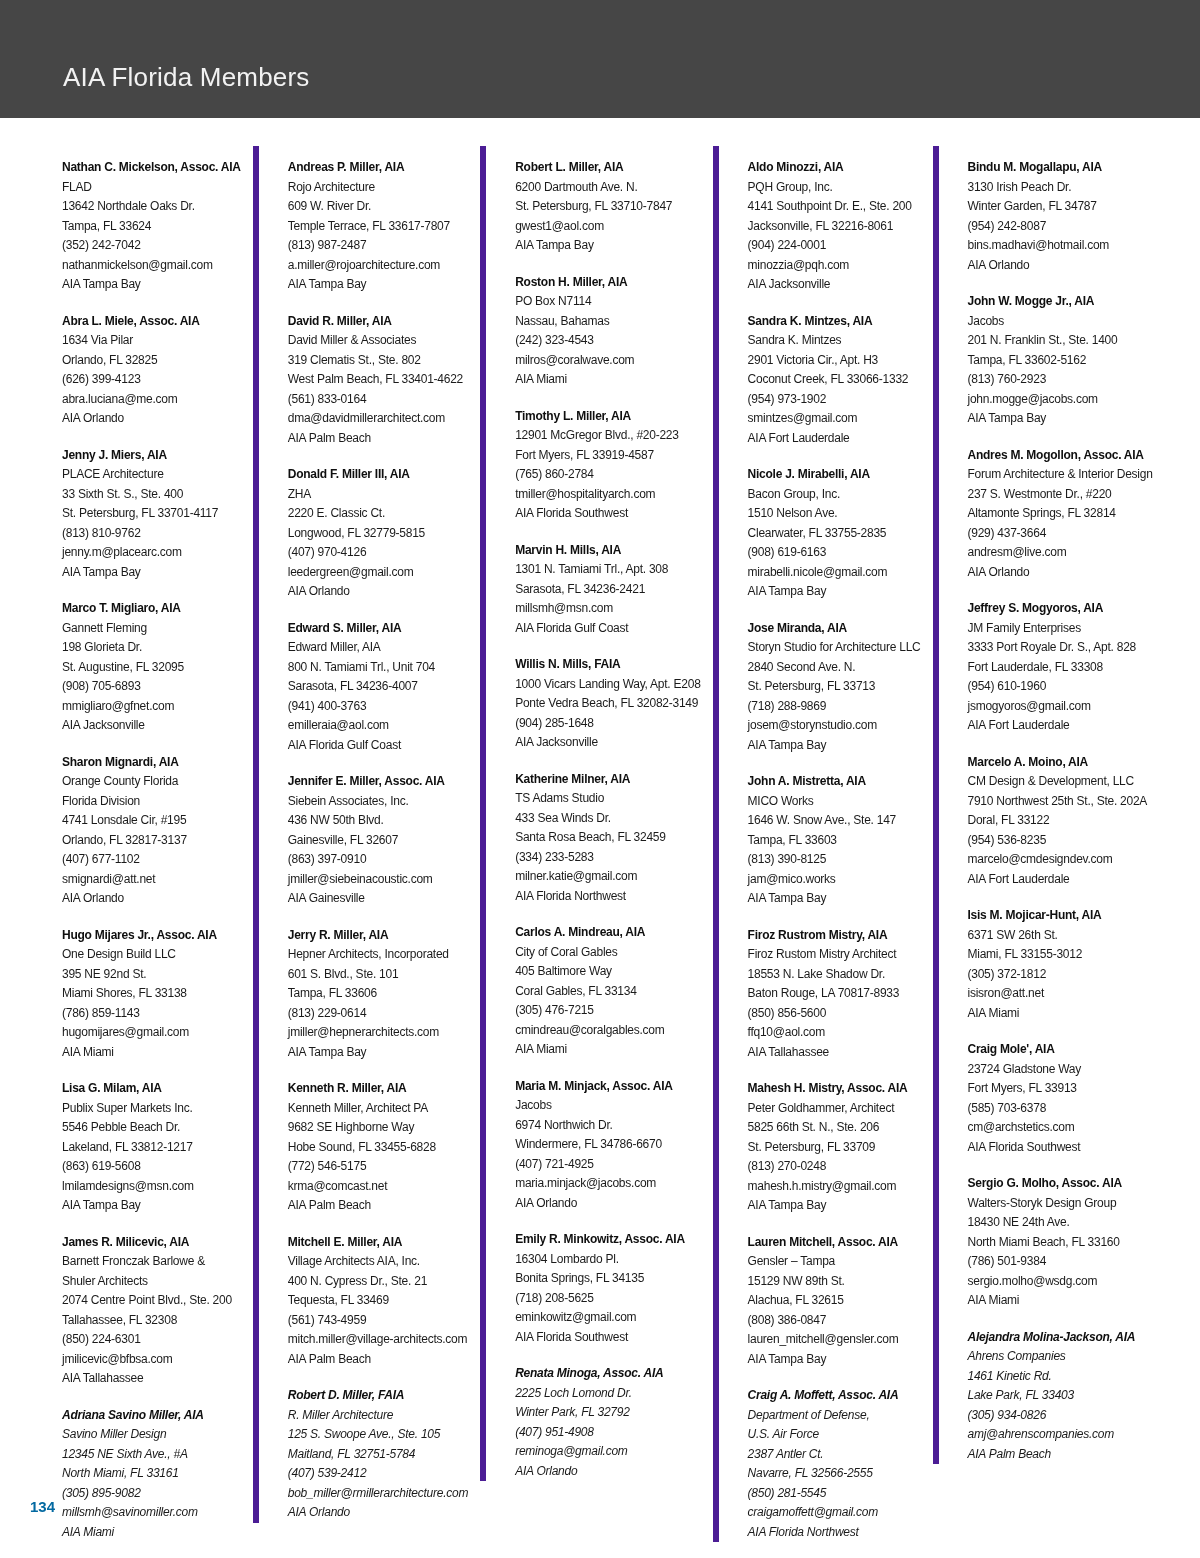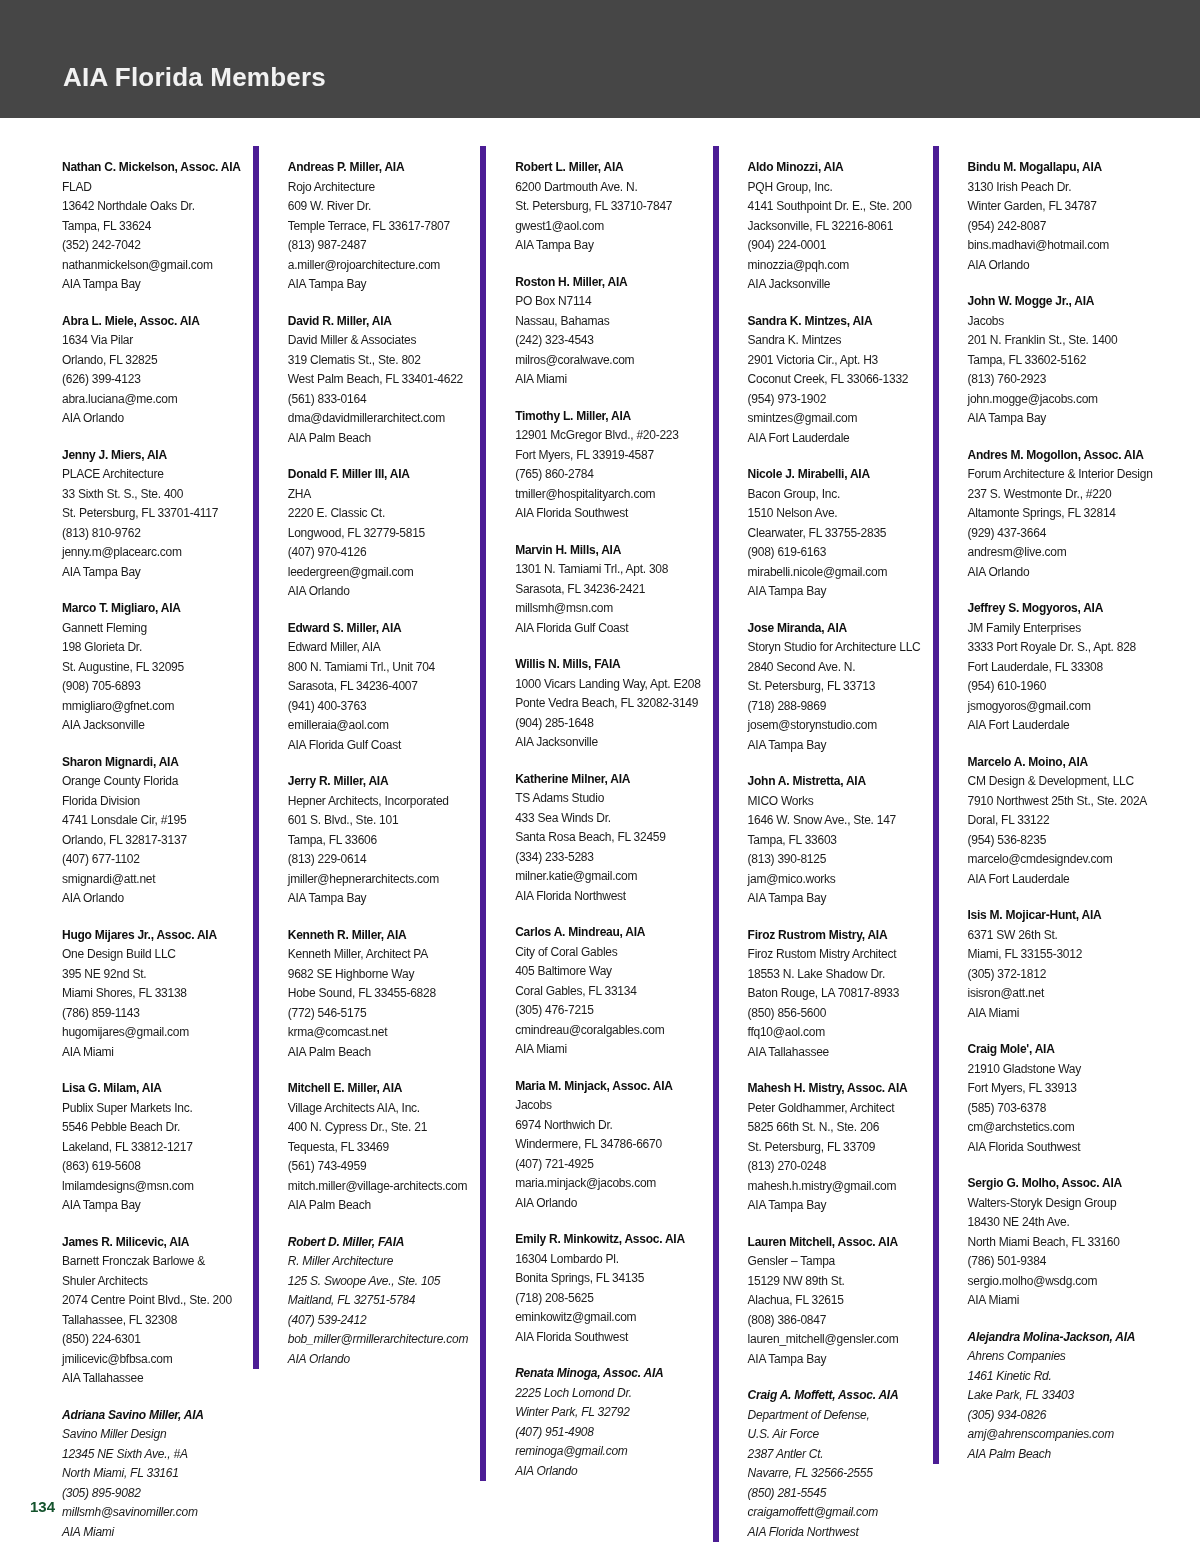--- a/index.html
+++ b/index.html
@@ -19,21 +19,21 @@
     background: #464646;
     display: flex;
     align-items: flex-end;
     box-sizing: border-box;
     padding: 0 0 25px 63px;
   }
   .banner h1 {
     margin: 0;
     color: #f2f2f2;
     font-size: 26px;
-    font-weight: 700;
+    font-weight: 400;
     letter-spacing: 0.2px;
   }
   .directory {
     display: grid;
     grid-template-columns: repeat(5, 1fr);
     margin: 28px 58px 0 62px;
     align-items: start;
   }
   .column {
     box-sizing: border-box;
@@ -58,21 +58,21 @@
   .entry h2 {
     font-weight: 700;
     color: #0f0f0f;
   }
   .page-number {
     position: absolute;
     left: 30px;
     top: 1498px;
     font-size: 15px;
     font-weight: 700;
-    color: #14532d;
+    color: #0369a1;
   }
 </style>
 </head>
 <body>
 
 <div class="page">
   <header class="banner">
     <h1>AIA Florida Members</h1>
   </header>
 
@@ -192,20 +192,29 @@
         <article class="entry">
     <h2 class="entry-name">Edward S. Miller, AIA</h2>
   <p>Edward Miller, AIA</p>
           <p>800 N. Tamiami Trl., Unit 704</p>
           <p>Sarasota, FL 34236-4007</p>
           <p>(941) 400-3763</p>
           <p>emilleraia@aol.com</p>
           <p>AIA Florida Gulf Coast</p>
         </article>
         <article class="entry">
+    <h2 class="entry-name">Jennifer E. Miller, Assoc. AIA</h2>
+  <p>Siebein Associates, Inc.</p>
+          <p>436 NW 50th Blvd.</p>
+          <p>Gainesville, FL 32607</p>
+          <p>(863) 397-0910</p>
+          <p>jmiller@siebeinacoustic.com</p>
+          <p>AIA Gainesville</p>
+        </article>
+        <article class="entry">
     <h2 class="entry-name">Jerry R. Miller, AIA</h2>
   <p>Hepner Architects, Incorporated</p>
           <p>601 S. Blvd., Ste. 101</p>
           <p>Tampa, FL 33606</p>
           <p>(813) 229-0614</p>
           <p>jmiller@hepnerarchitects.com</p>
           <p>AIA Tampa Bay</p>
         </article>
         <article class="entry">
     <h2 class="entry-name">Kenneth R. Miller, AIA</h2>
@@ -449,21 +458,21 @@
         <article class="entry">
     <h2 class="entry-name">Isis M. Mojicar-Hunt, AIA</h2>
   <p>6371 SW 26th St.</p>
           <p>Miami, FL 33155-3012</p>
           <p>(305) 372-1812</p>
           <p>isisron@att.net</p>
           <p>AIA Miami</p>
         </article>
         <article class="entry">
     <h2 class="entry-name">Craig Mole', AIA</h2>
-  <p>21910 Gladstone Way</p>
+  <p>23724 Gladstone Way</p>
           <p>Fort Myers, FL 33913</p>
           <p>(585) 703-6378</p>
           <p>cm@archstetics.com</p>
           <p>AIA Florida Southwest</p>
         </article>
         <article class="entry">
     <h2 class="entry-name">Sergio G. Molho, Assoc. AIA</h2>
   <p>Walters-Storyk Design Group</p>
           <p>18430 NE 24th Ave.</p>
           <p>North Miami Beach, FL 33160</p>

